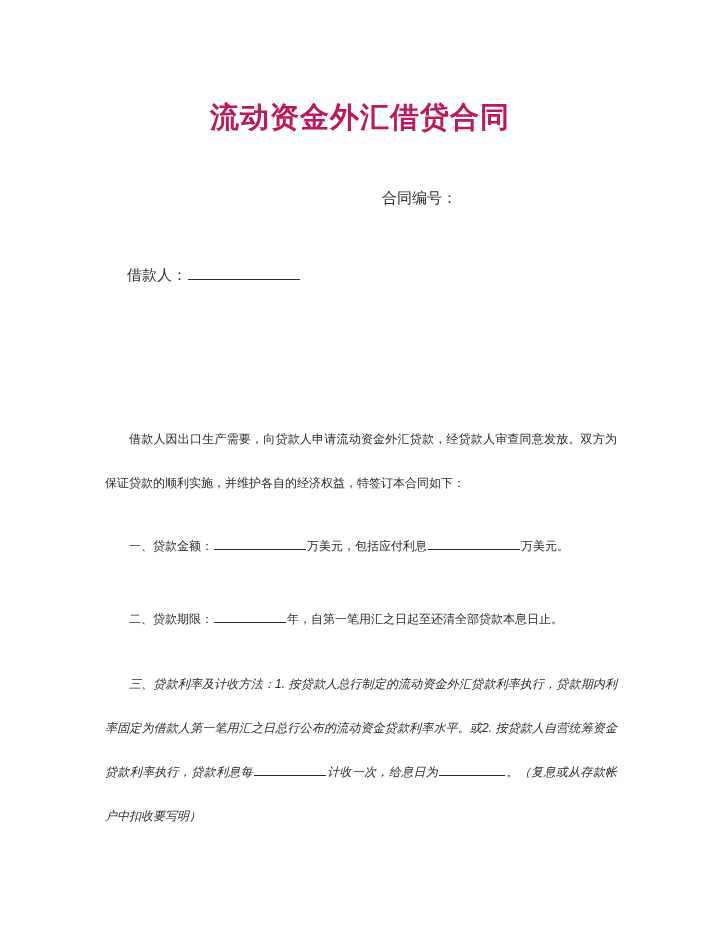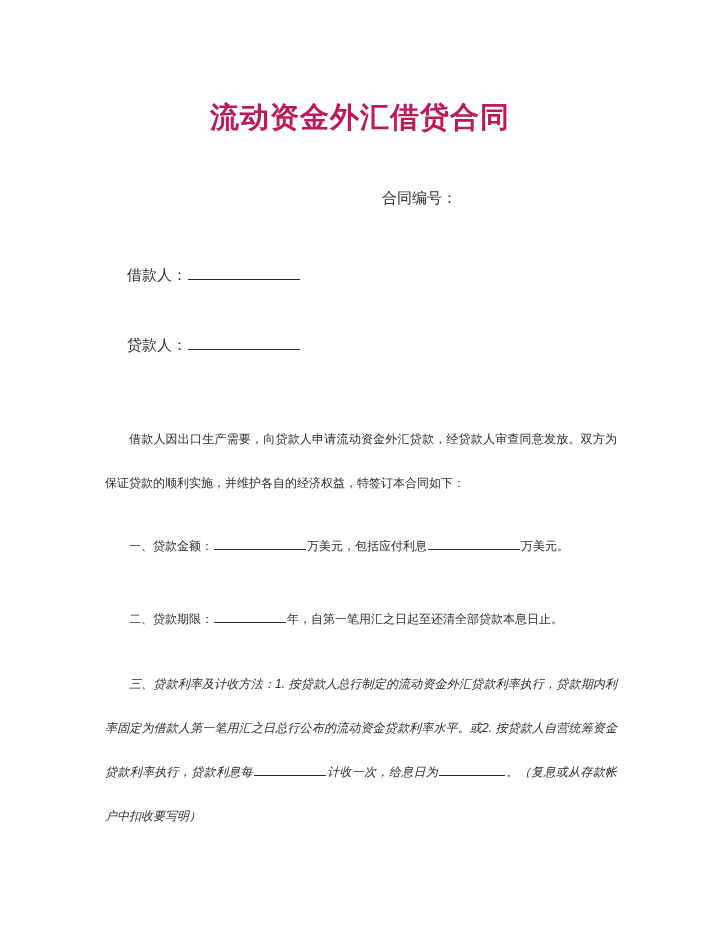--- a/index.html
+++ b/index.html
@@ -96,23 +96,20 @@
 <div class="page">
 
   <h1 class="doc-title">流动资金外汇借贷合同</h1>
 
   <div class="contract-no">合同编号：</div>
 
   <div class="party-block party-borrower">
     <span>借款人：</span><span class="blank blank-party"></span>
   </div>
 
-  <div class="party-block party-lender">
-    <span>贷款人：</span><span class="blank blank-party"></span>
-  </div>
 
   <p class="body-block p-intro indent">借款人因出口生产需要，向贷款人申请流动资金外汇贷款，经贷款人审查同意发放。双方为保证贷款的顺利实施，并维护各自的经济权益，特签订本合同如下：</p>
 
   <p class="body-block p-clause2 indent">
     <span>二、贷款期限：</span><span class="blank blank-7"></span><span>年，自第一笔用汇之日起至还清全部贷款本息日止。</span>
   </p>
 
   <p class="body-block p-clause1 indent">
     <span>一、贷款金额：</span><span class="blank blank-10"></span><span>万美元，包括应付利息</span><span class="blank blank-10"></span><span>万美元。</span>
   </p>

